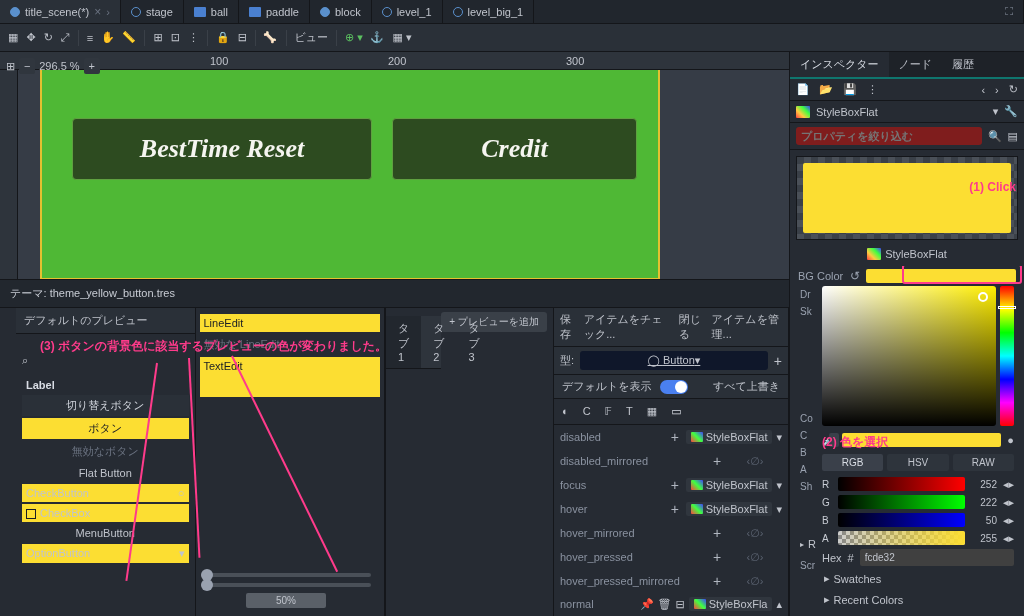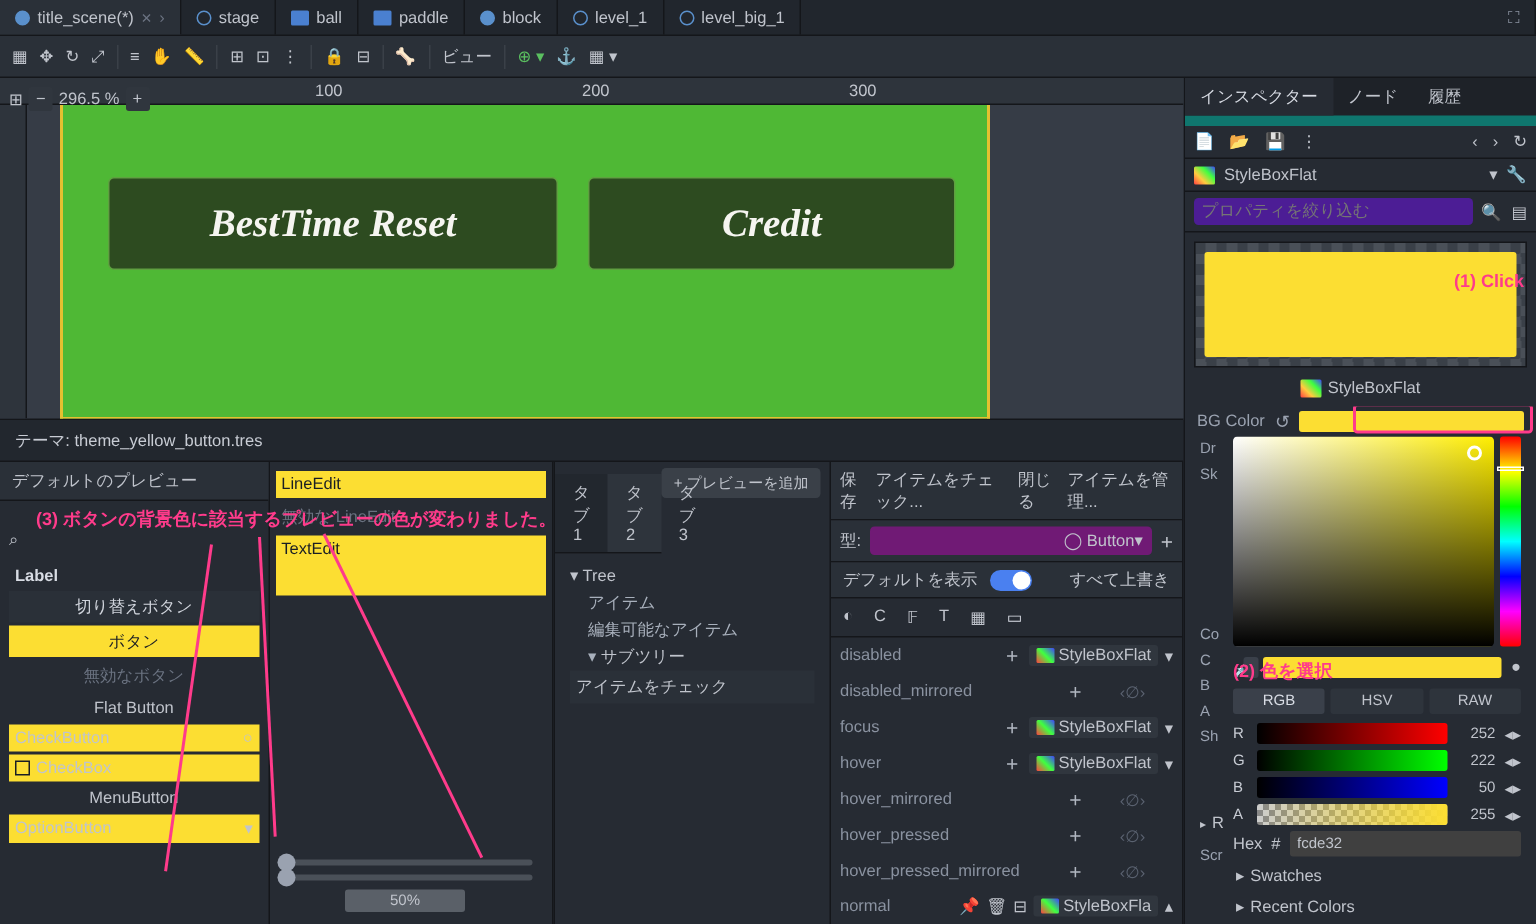--- a/index.html
+++ b/index.html
@@ -19,21 +19,21 @@
 .viewport-wrap { position:relative; height:228px; background:#363c46; border-bottom:1px solid #14161a; overflow:hidden; }
 .zoom { position:absolute; top:6px; left:6px; z-index:5; display:flex; align-items:center; gap:4px; color:#d0d4dc; font-size:11px; }
 .zoom .btn { width:16px; height:16px; background:#30363e; border-radius:2px; display:flex; align-items:center; justify-content:center; }
 .ruler-h { position:absolute; top:0; left:0; right:0; height:18px; background:#2e343c; border-bottom:1px solid #14161a; font-size:8px; color:#7a8290; z-index:3; }
 .ruler-h span { position:absolute; top:3px; }
 .ruler-v { position:absolute; top:18px; left:0; bottom:0; width:18px; background:#2e343c; border-right:1px solid #14161a; z-index:3; }
 .canvas { position:absolute; top:18px; left:40px; right:0; bottom:0;}
 .greenbg { position:absolute; top:0; left:0; width:620px; height:210px; background:#4fb835; border:2px solid #e5c030; border-top:none; }
 .gbtn { position:absolute; background:#2d4b20; border:1px solid #5fa040; border-radius:4px; color:#f5f5f0; font-family:"Comic Sans MS",cursive; font-size:26px; font-style:italic; font-weight:bold; display:flex; align-items:center; justify-content:center; }
 .theme-hdr { background:#22272e; padding:6px 10px; border-bottom:1px solid #14161a; font-size:11px; color:#c8ccd4; }
-.theme-body { flex:1; display:flex; min-height:0; }
+.theme-body { flex:1; display:flex; min-height:0;margin-left:16px; }
 .preview-col { width:370px; border-right:1px solid #14161a; overflow:hidden; position:relative; }
 .preview-hdr { background:#2a3038; padding:5px 8px; border-bottom:1px solid #14161a; font-size:11px; }
 .annot { position:absolute; color:#ff3b8b; font-size:12px; z-index:10; font-weight:bold; white-space:nowrap; }
 .annot-line { position:absolute; background:#ff3b8b; z-index:9; }
 .annot-box { position:absolute; border:2px solid #ff3b8b; border-radius:3px; z-index:9; }
 .pvlist { padding:4px 6px; }
 .pvrow { padding:3px 4px; margin:2px 0; font-size:11px; white-space:nowrap; overflow:hidden; }
 .pvrow.yellow { background:#fcde32; color:#1a1e24; }
 .pvrow.dark { background:#2a3038; color:#d0d4dc; }
 .pvrow.lbl { color:#d8dce4; font-weight:bold; padding:6px 4px 2px; }
@@ -41,41 +41,41 @@
 .preview3 { flex:1; border-right:1px solid #14161a; overflow:hidden; }
 .add-prev { float:right; background:#3a4048; padding:3px 8px; border-radius:3px; font-size:10px; }
 .tabs3 { display:flex; background:#2e343c; border-bottom:1px solid #14161a; }
 .tabs3 .t { padding:5px 12px; }
 .tabs3 .t.a { background:#22272e; }
 .tree { padding:6px 10px; font-size:11px; line-height:18px; }
 .tree .i { padding-left:12px; color:#a8b0bc; }
 .tree .i2 { padding-left:24px; }
 .mid-col { width:235px; border-right:1px solid #14161a; display:flex; flex-direction:column; }
 .mid-top { background:#2a3038; padding:4px 6px; border-bottom:1px solid #14161a; display:flex; gap:6px; align-items:center; }
-.mid-top .sel { flex:1; background:#701a75; padding:3px 6px; border-radius:3px; display:flex; justify-content:flex-end; align-items:center; }
+.mid-top .sel { flex:1; background:#0f172a; padding:3px 6px; border-radius:3px; display:flex; justify-content:center; align-items:center;text-decoration:underline; }
 .mid-sub { background:#2a3038; padding:4px 8px; display:flex; align-items:center; gap:8px; border-bottom:1px solid #14161a; }
 .tog { width:28px; height:14px; background:#4a80f0; border-radius:7px; position:relative; }
 .tog::after { content:''; position:absolute; right:1px; top:1px; width:12px; height:12px; background:#fff; border-radius:50%; }
 .mid-icons { padding:6px 8px; display:flex; gap:14px; border-bottom:1px solid #14161a; font-size:12px; }
 .prop-list { flex:1; overflow:hidden; font-size:10px; }
 .prop-row { display:flex; align-items:center; padding:4px 6px; gap:4px; }
 .prop-row .n { flex:1; color:#8a92a0; }
 .prop-row .plus { width:14px; color:#b0b6c0; text-align:center; font-size:14px; }
 .sbf { background:#30363e; padding:1px 5px; border-radius:2px; font-size:9px; display:flex; gap:3px; align-items:center; }
 .sbf .sw { width:12px; height:10px; background:linear-gradient(45deg,#ff4040,#40ff40,#4040ff); border-radius:1px; }
 .right { width:235px; background:#262b33; display:flex; flex-direction:column; border-left:1px solid #14161a; }
-.insp-tabs { display:flex; background:#1e2228; border-bottom:7px solid #0f766e; }
+.insp-tabs { display:flex; background:#1e2228; border-bottom:2px solid #0f766e; }
 .insp-tabs .t { padding:5px 10px; font-size:11px; }
 .insp-tabs .t.a { background:#262b33; color:#d8dce4; }
 .insp-ico-row { padding:4px 6px; display:flex; gap:10px; border-bottom:1px solid #14161a; align-items:center; font-size:12px; }
 .insp-ico-row .sp { flex:1; }
 .res-row { padding:4px 6px; display:flex; align-items:center; gap:6px; border-bottom:1px solid #14161a; }
 .res-sw { width:14px; height:12px; background:linear-gradient(45deg,#ff4040,#ffcc40,#40ff40,#4040ff); border-radius:1px; }
 .filter-row { padding:4px 6px; display:flex; align-items:center; gap:6px; border-bottom:1px solid #14161a; }
-.filter-row input { flex:1; background:#4c1d95; border:none; padding:3px 5px; color:#8a92a0; border-radius:3px; outline:none; }
+.filter-row input { flex:1; background:#7f1d1d; border:none; padding:3px 5px; color:#8a92a0; border-radius:3px; outline:none;font-weight:bold; }
 .preview-box { margin:6px; height:84px; position:relative; background:repeating-conic-gradient(#4a5058 0 25%,#3a4048 0 50%) 0 0/14px 14px; border:1px solid #14161a; display:flex; align-items:center; justify-content:center; }
 .preview-box .fill { position:absolute; top:6px; left:6px; right:6px; bottom:6px; background:#fcde32; border-radius:2px; }
 .res-label { text-align:center; padding:2px 0 6px; font-size:10px; display:flex; align-items:center; justify-content:center; gap:4px; }
 .prop-section { padding:0 4px; font-size:10px; flex:1; overflow:hidden; }
 .ps-row { display:flex; align-items:center; padding:3px 4px; gap:6px; }
 .ps-row .n { width:46px; color:#9aa2b0; }
 .bgcolor-sw { flex:1; height:14px; background:#fcde32; border-radius:2px; }
 .ps-row .reset { color:#9aa2b0; font-size:12px; }
 .picker { padding:0 6px 4px; position:relative; }
 .picker-main { display:flex; gap:4px; margin-bottom:4px; height:140px; }
@@ -236,27 +236,20 @@
 
     <div class="preview3">
       <div style="padding:4px 6px;text-align:left">
             <span class="add-prev">+ プレビューを追加</span>
           </div>
       <div class="tabs3">
         <div class="t a">タブ1</div>
         <div class="t">タブ2</div>
         <div class="t">タブ3</div>
       </div>
-      <div class="tree">
-        <div>▾ <span>Tree</span></div>
-        <div class="i">アイテム</div>
-        <div class="i">編集可能なアイテム</div>
-        <div class="i">▾ <span>サブツリー</span></div>
-        <div class="i2 dark" style="background:#2a3038;padding:2px 4px">アイテムをチェック</div>
-      </div>
     </div>
 
     <div class="mid-col">
       <div class="mid-top">
         <span>保存</span>
         <span>アイテムをチェック...</span>
         <span>閉じる</span>
         <span>アイテムを管理...</span>
       </div>
       <div class="mid-top">

